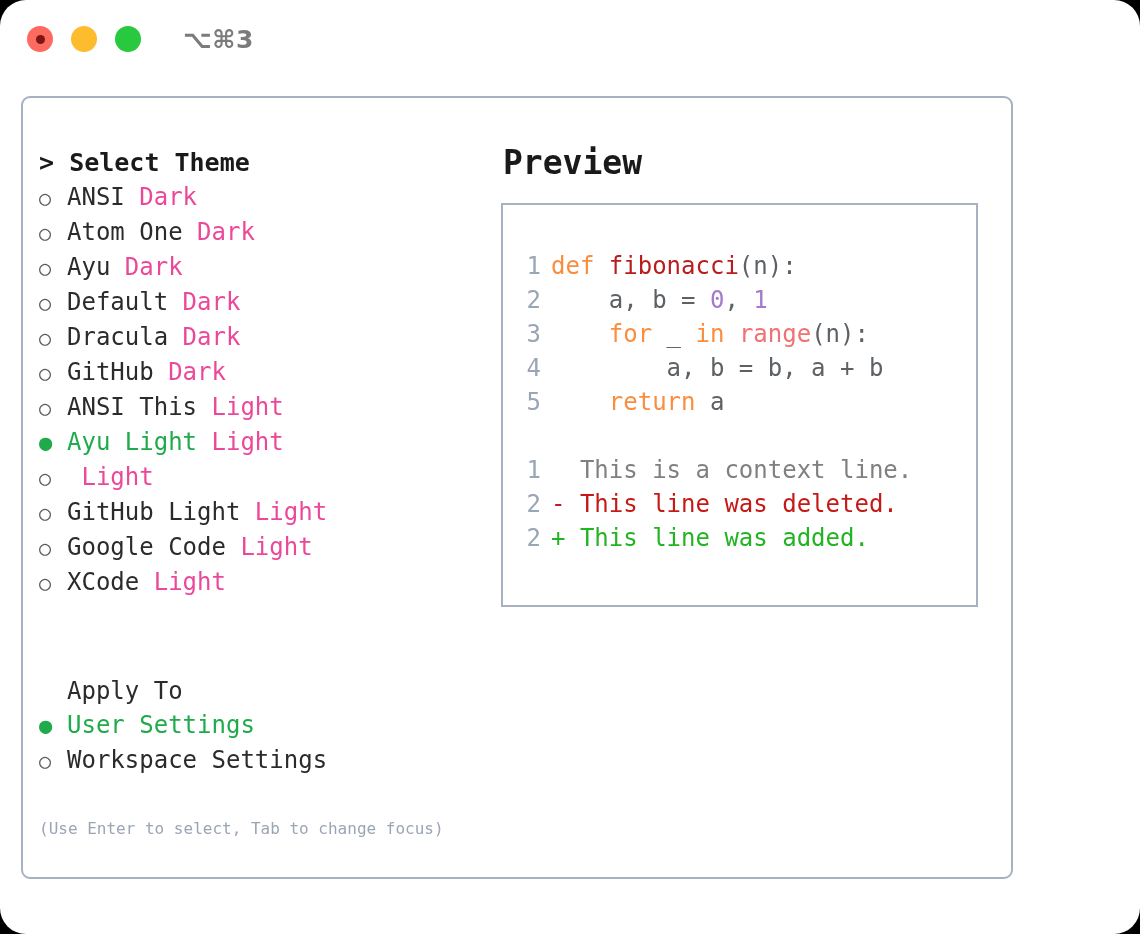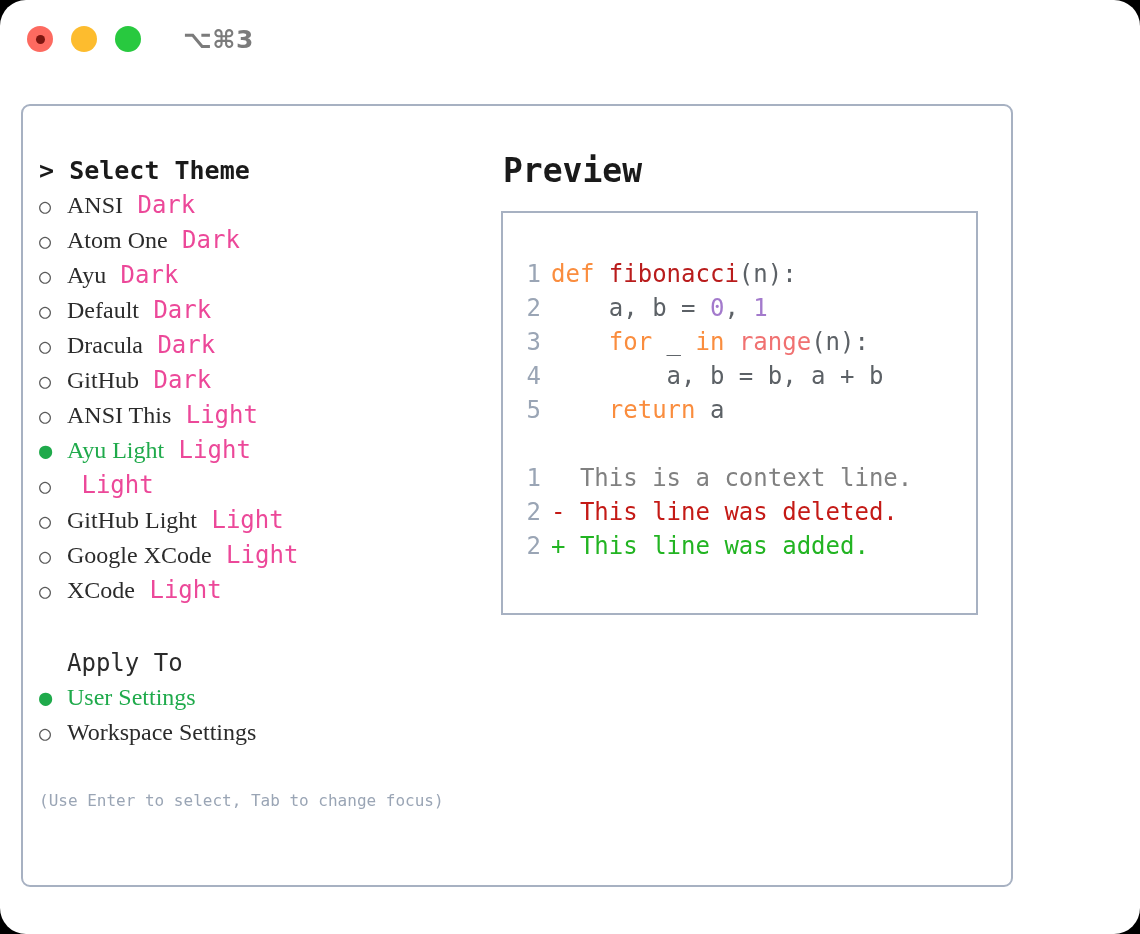--- a/index.html
+++ b/index.html
@@ -48,21 +48,21 @@
     font-size: 25px;
     font-weight: 700;
     color: #7b7b7b;
     letter-spacing: 0.5px;
     font-family: "DejaVu Sans", "Liberation Sans", sans-serif;
   }
 
   
   .panel {
     position: absolute;
-    left: 21px; top: 104px;
+    left: 21px; top: 96px;
     width: 992px; height: 783px;
     border: 2px solid #a7b1c2;
     border-radius: 9px;
     background: #ffffff;
   }
 
   .panel-inner {
     position: absolute;
     left: 0; top: 0; right: 0; bottom: 0;
     padding: 48px 0 0 16px;
@@ -93,29 +93,30 @@
     color: #2b2b2b;
   }
   .bullet {
     width: 28px;
     flex: none;
     font-size: 20px;
     color: #5a5a5a;
   }
   .bullet.on { color: #1faa4b; font-size: 22px; }
   .row.sel .label { color: #1faa4b; }
-  .label { color: #2b2b2b; font-family: Liberation Serif, serif; }
+  .label { color: #2b2b2b; }
   .tag { color: #ec4899; }
 
   .group-title {
     font-size: 24px;
     line-height: 34px;
     color: #2b2b2b;
     padding-left: 28px;
     white-space: pre;
+    margin-top: 36px;
   }
 
   .spacer-lg { height: 38px; }
   .spacer-md { height: 34px; }
 
   .hint {
     font-size: 16px;
     line-height: 34px;
     color: #9aa5b5;
     width: 408px;
@@ -194,21 +195,21 @@
               <div class="row"><span class="bullet">○</span><span class="label">ANSI</span><span> </span><span class="tag">Dark</span></div>
               <div class="row"><span class="bullet">○</span><span class="label">Atom One</span><span> </span><span class="tag">Dark</span></div>
               <div class="row"><span class="bullet">○</span><span class="label">Ayu</span><span> </span><span class="tag">Dark</span></div>
               <div class="row"><span class="bullet">○</span><span class="label">Default</span><span> </span><span class="tag">Dark</span></div>
               <div class="row"><span class="bullet">○</span><span class="label">Dracula</span><span> </span><span class="tag">Dark</span></div>
               <div class="row"><span class="bullet">○</span><span class="label">GitHub</span><span> </span><span class="tag">Dark</span></div>
               <div class="row"><span class="bullet">○</span><span class="label">ANSI This</span><span> </span><span class="tag">Light</span></div>
               <div class="row sel"><span class="bullet on">●</span><span class="label">Ayu Light</span><span> </span><span class="tag">Light</span></div>
               <div class="row"><span class="bullet">○</span><span> </span><span class="tag">Light</span></div>
               <div class="row"><span class="bullet">○</span><span class="label">GitHub Light</span><span> </span><span class="tag">Light</span></div>
-              <div class="row"><span class="bullet">○</span><span class="label">Google XCode</span><span> </span><span class="tag">Light</span></div>
+              <div class="row"><span class="bullet">○</span><span class="label">Google Code</span><span> </span><span class="tag">Light</span></div>
               <div class="row"><span class="bullet">○</span><span class="label">XCode</span><span> </span><span class="tag">Light</span></div>
             </div>
 
           <div class="spacer-lg"></div>
 
           <div class="group-title">Apply To</div>
           <div class="list" id="apply-list">
               <div class="row sel"><span class="bullet on">●</span><span class="label">User Settings</span></div>
               <div class="row"><span class="bullet">○</span><span class="label">Workspace Settings</span></div>
             </div>

